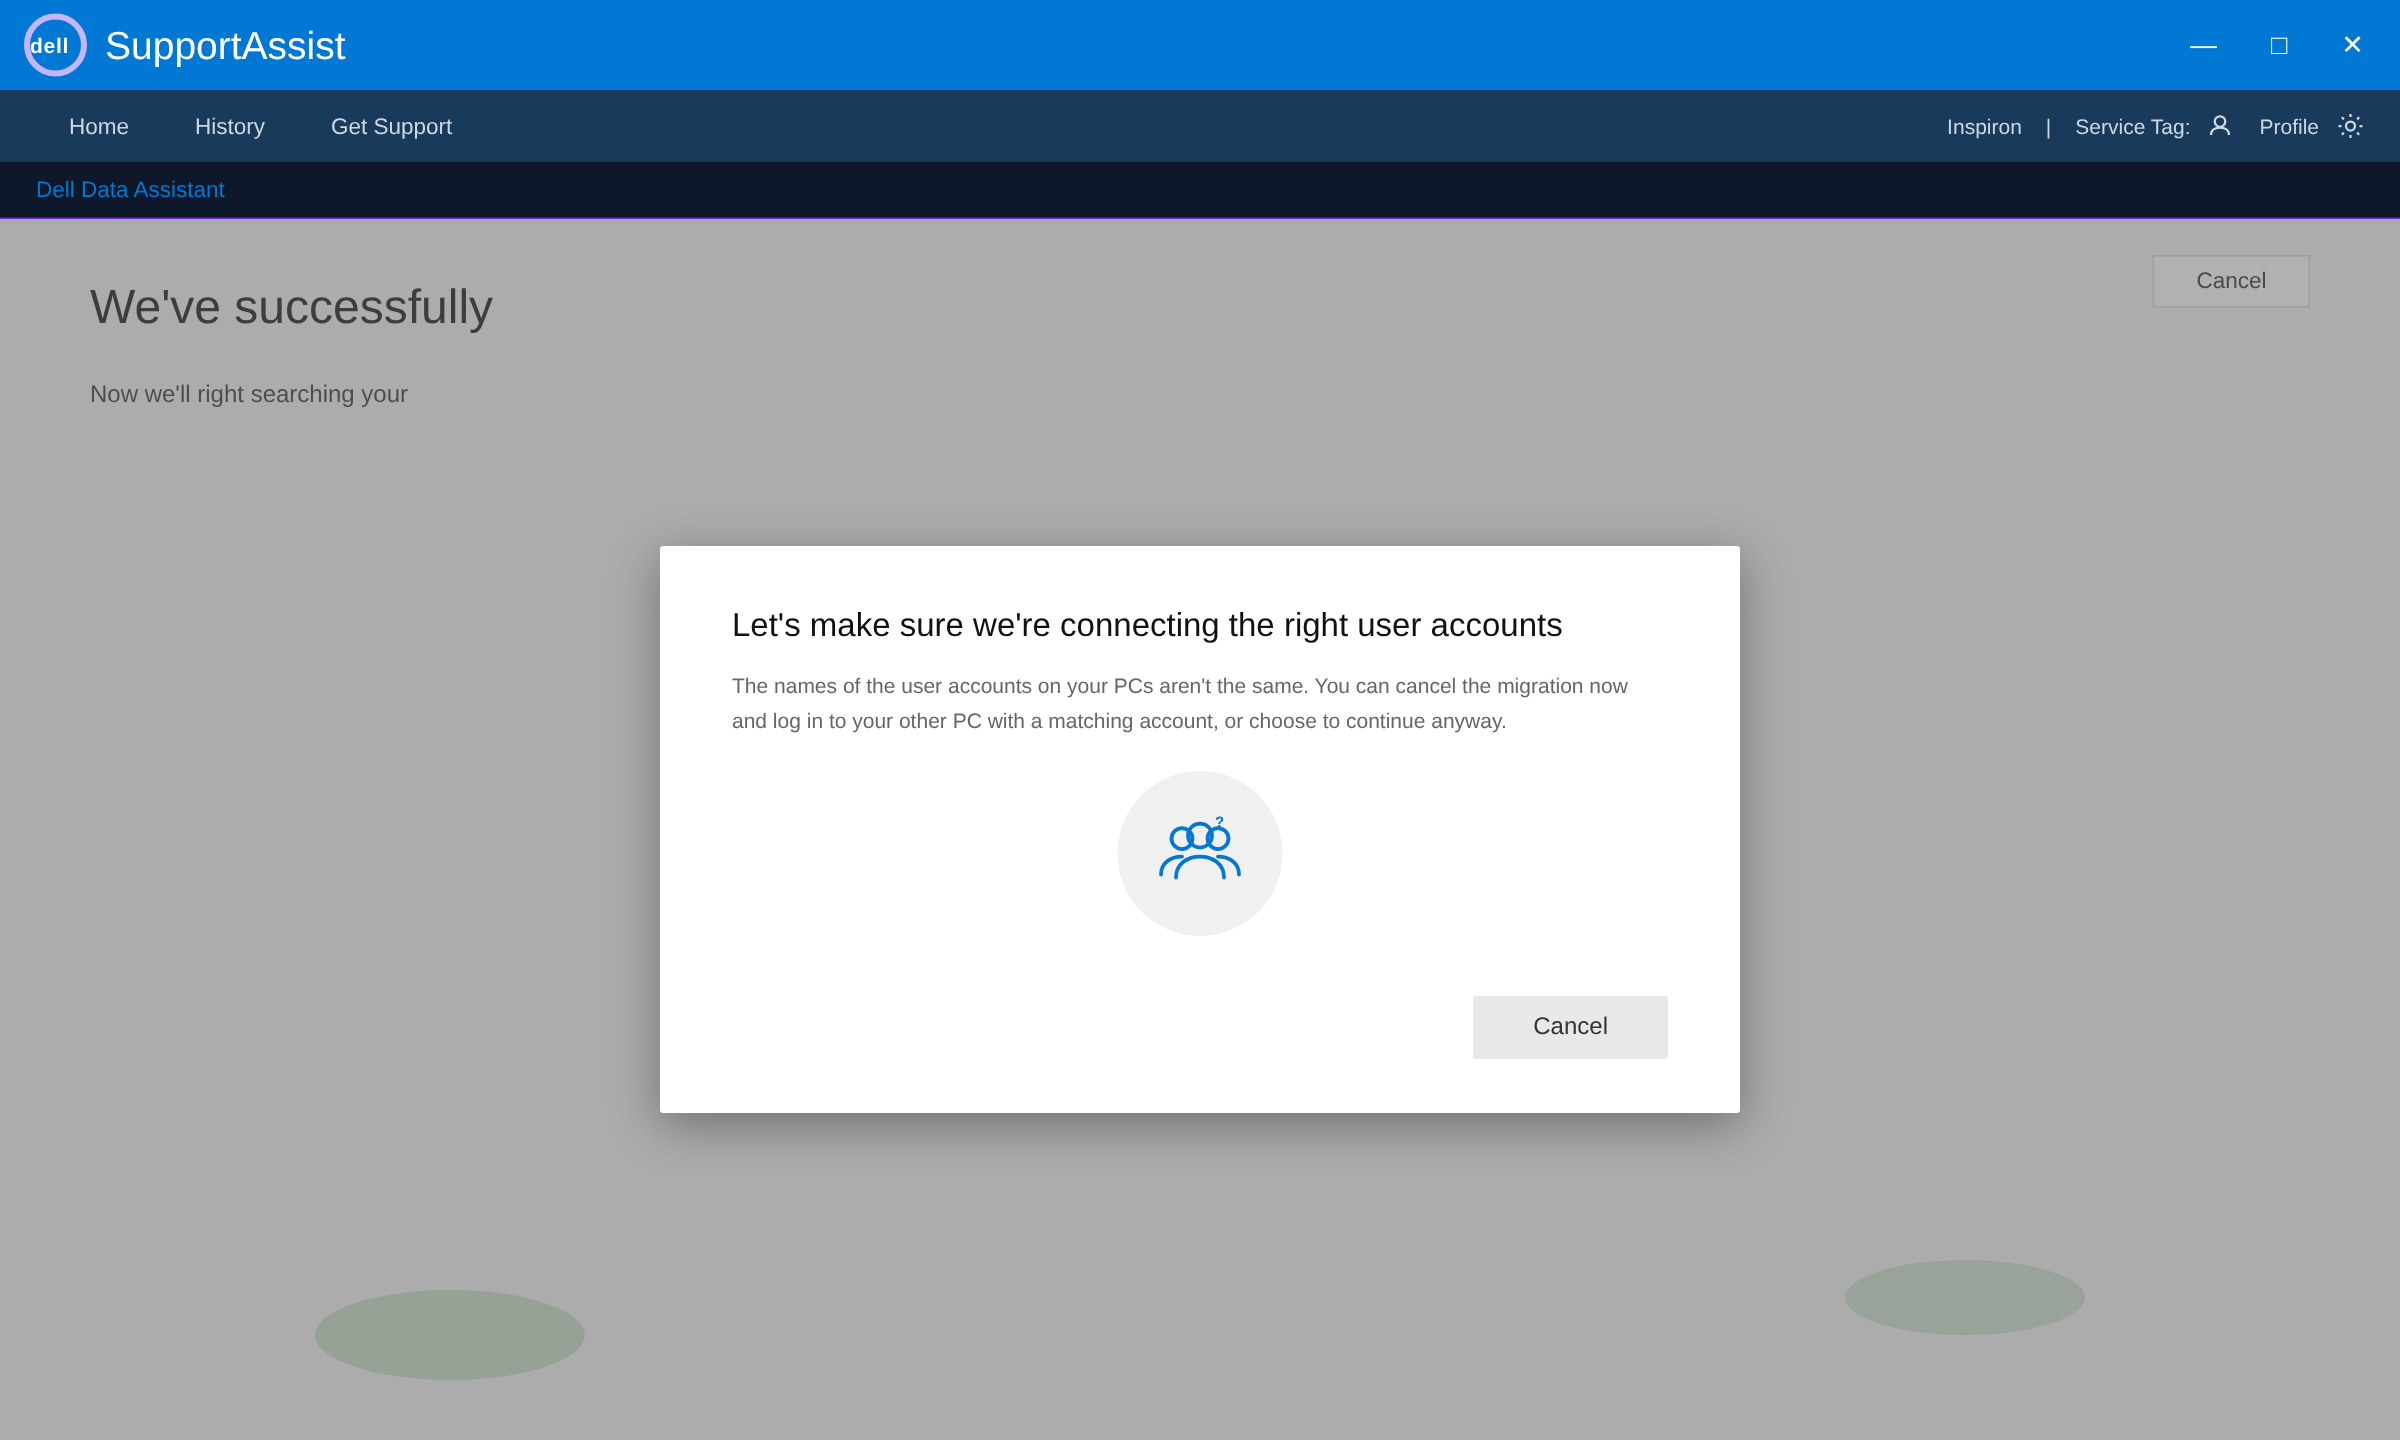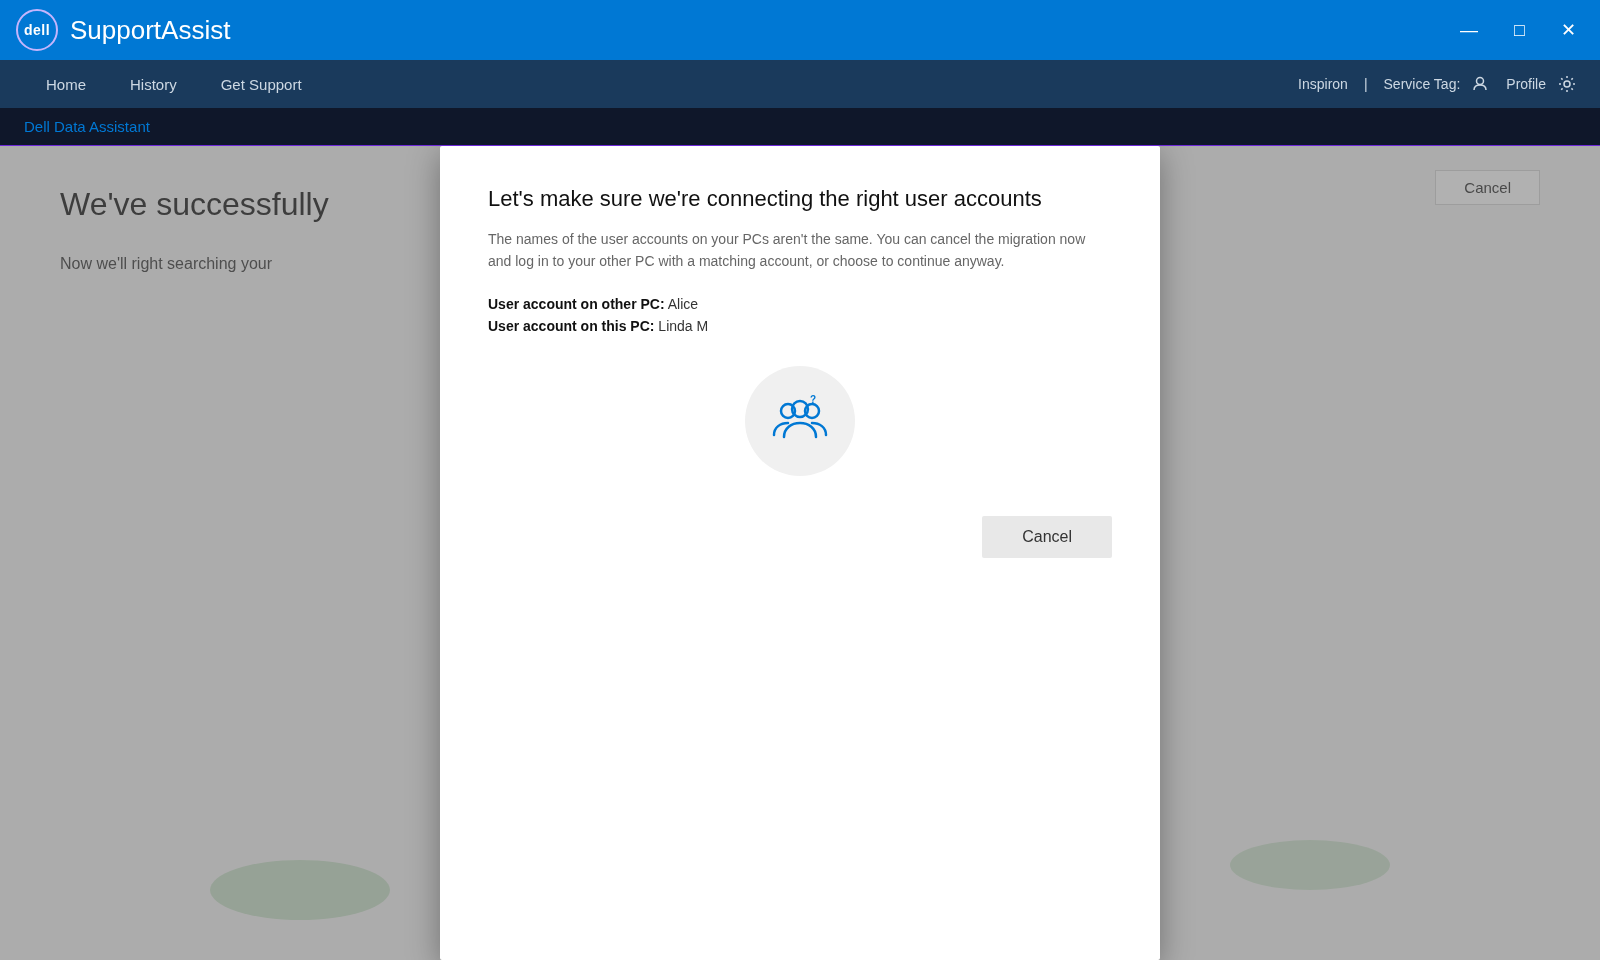--- a/index.html
+++ b/index.html
@@ -9,23 +9,23 @@
     .title-bar {
       background: #0078d4;
       height: 60px;
       display: flex;
       align-items: center;
       padding: 0 16px;
       color: white;
     }
     .title-bar-logo {
       width: 42px; height: 42px;
-      border: 2px solid #c4b5fd;
+      border: 4px solid #c4b5fd;
       border-radius: 50%;
-      display: flex; align-items: center; justify-content: center;
+      display: flex; align-items: center; 
       margin-right: 12px;
       flex-shrink: 0;
     }
     .title-bar-title {
       font-size: 26px; font-weight: 400; color: white; flex: 1;
     }
     .title-bar-controls {
       display: flex; gap: 20px; align-items: center;
     }
     .title-bar-btn {
@@ -108,20 +108,21 @@
       width: 180px; height: 70px;
       opacity: 0.35;
     }
 
     
     .overlay {
       position: absolute;
       top: 0; left: 0; right: 0; bottom: 0;
       background: rgba(100,100,100,0.45);
       display: flex;
+      align-items: center;
       justify-content: center;
     }
 
     
     .modal {
       background: white;
       width: 720px;
       border-radius: 2px;
       box-shadow: 0 8px 32px rgba(0,0,0,0.35);
       padding: 40px 48px 36px 48px;
@@ -238,30 +239,20 @@
   <svg class="green-shape2" viewBox="0 0 180 70">
     <ellipse cx="90" cy="35" rx="80" ry="25" fill="#5ba85a" opacity="0.7"></ellipse>
   </svg>
 
   <div class="overlay">
 
     <div class="modal">
       <div class="modal-title">Let's make sure we're connecting the right user accounts</div>
       <div class="modal-desc">The names of the user accounts on your PCs aren't the same. You can cancel the migration now and log in to your other PC with a matching account, or choose to continue anyway.</div>
 
-      <div class="modal-user-info">
-        <div class="modal-user-row">
-          <strong>User account on other PC:</strong>
-          <span>Alice</span>
-        </div>
-        <div class="modal-user-row">
-          <strong>User account on this PC:</strong>
-          <span>Linda M</span>
-        </div>
-      </div>
 
       <div class="modal-icon-area">
         <div class="modal-icon-circle">
           <svg width="64" height="64" viewBox="0 0 64 64">
 
             <circle cx="20" cy="22" r="7" fill="none" stroke="#0078d4" stroke-width="2.5"></circle>
             <path d="M6 46c0-7.7 6.3-12 14-12" fill="none" stroke="#0078d4" stroke-width="2.5" stroke-linecap="round"></path>
 
             <circle cx="44" cy="22" r="7" fill="none" stroke="#0078d4" stroke-width="2.5"></circle>
             <path d="M58 46c0-7.7-6.3-12-14-12" fill="none" stroke="#0078d4" stroke-width="2.5" stroke-linecap="round"></path>

